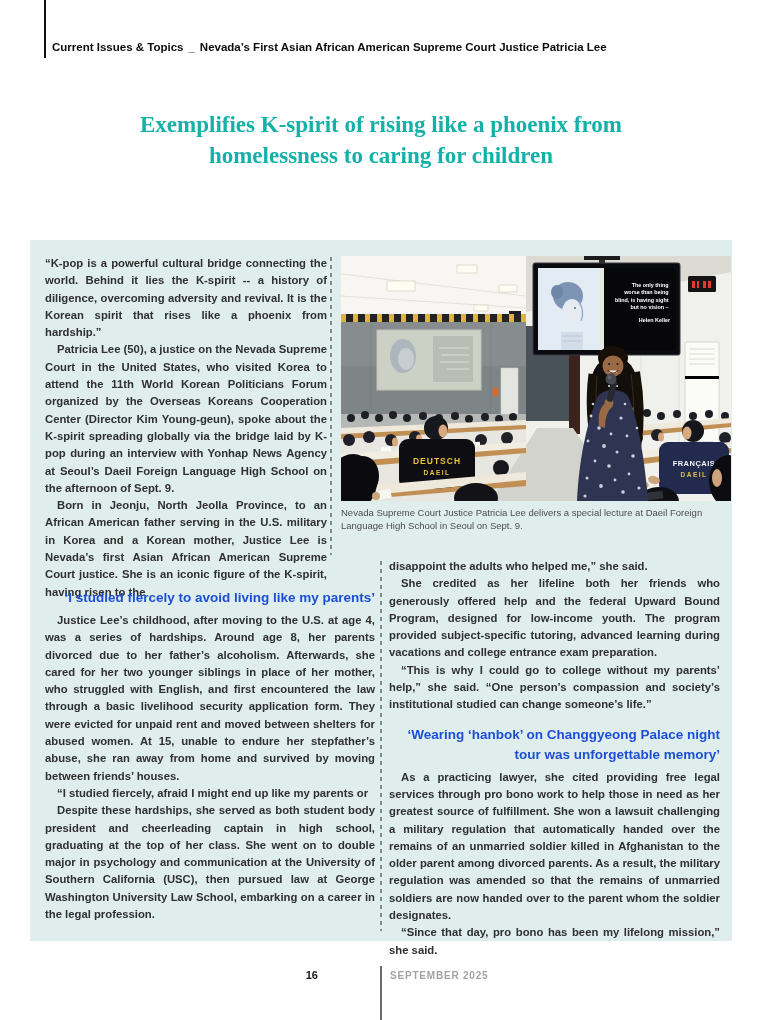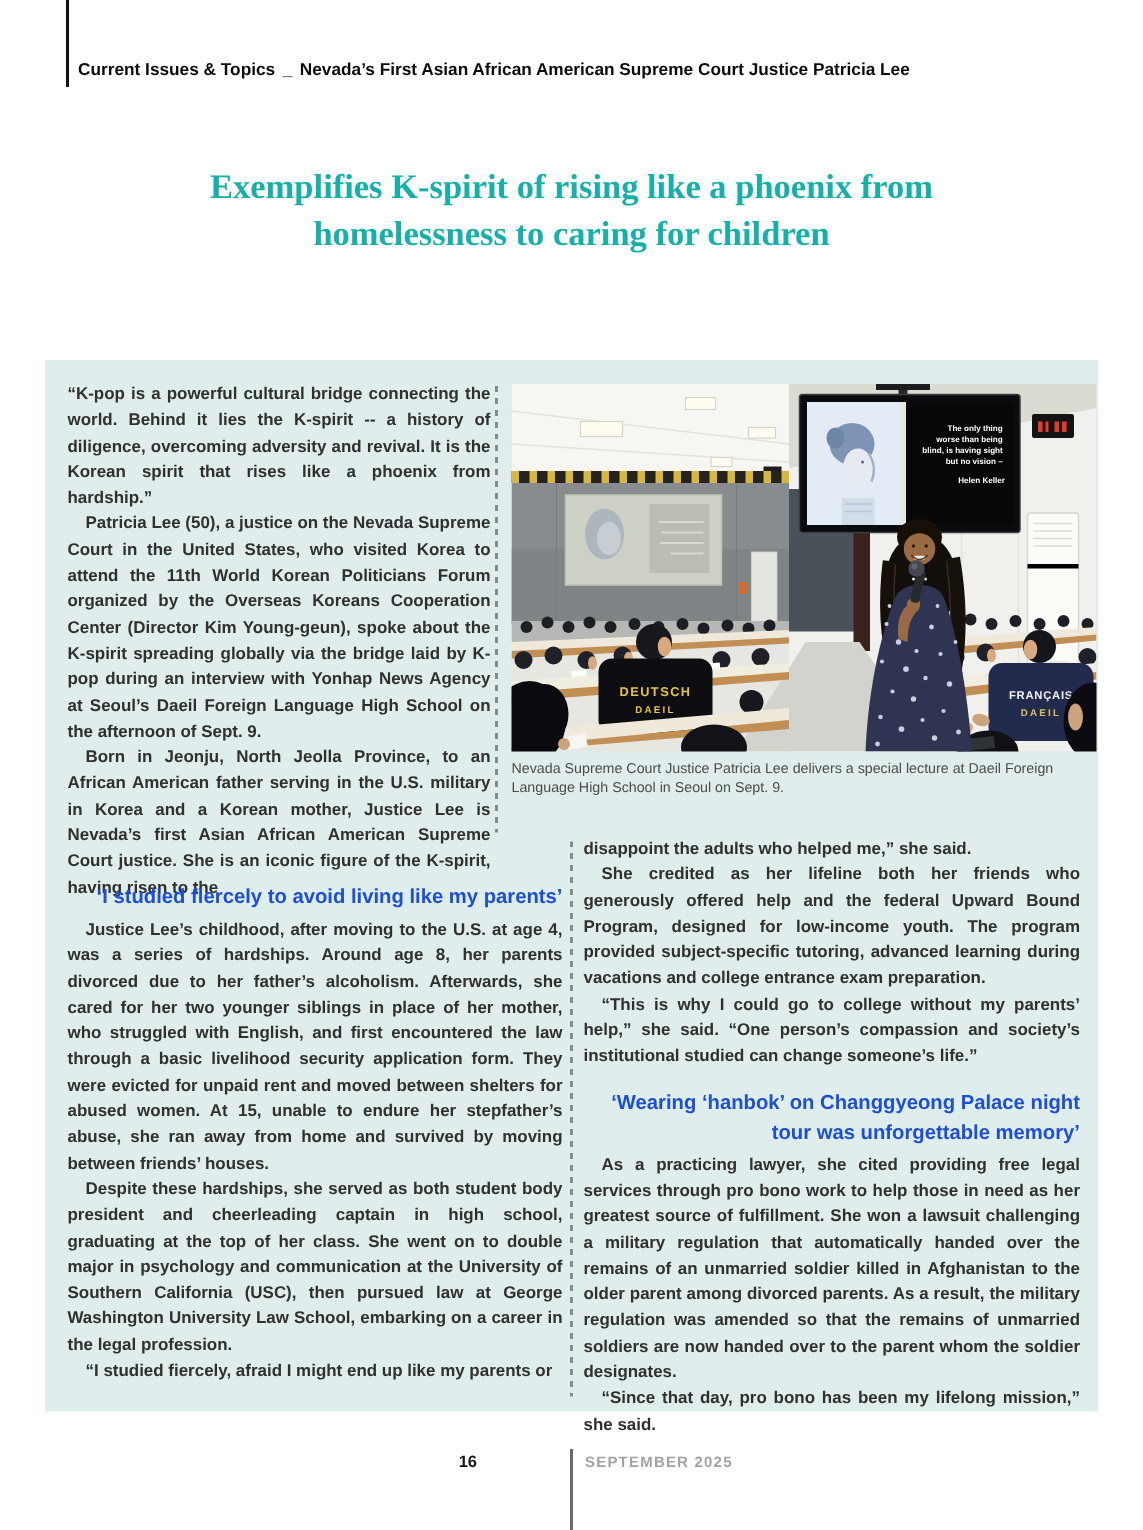--- a/index.html
+++ b/index.html
@@ -286,22 +286,22 @@
           <circle cx="268.5" cy="121.5" r="2" fill="#6a6e75" opacity="0.7"></circle>
         </g>
       </g>
     </svg>
     <div class="caption">Nevada Supreme Court Justice Patricia Lee delivers a special lecture at Daeil Foreign Language High School in Seoul on Sept. 9.</div>
   </div>
 
   <div class="abs col col-left-bottom">
     <div class="subhead">‘I studied fiercely to avoid living like my parents’</div>
     <p>Justice Lee’s childhood, after moving to the U.S. at age 4, was a series of hardships. Around age 8, her parents divorced due to her father’s alcoholism. Afterwards, she cared for her two younger siblings in place of her mother, who struggled with English, and first encountered the law through a basic livelihood security application form. They were evicted for unpaid rent and moved between shelters for abused women. At 15, unable to endure her stepfather’s abuse, she ran away from home and survived by moving between friends’ houses.</p>
+    <p>“I studied fiercely, afraid I might end up like my parents or</p>
     <p>Despite these hardships, she served as both student body president and cheerleading captain in high school, graduating at the top of her class. She went on to double major in psychology and communication at the University of Southern California (USC), then pursued law at George Washington University Law School, embarking on a career in the legal profession.</p>
-    <p>“I studied fiercely, afraid I might end up like my parents or</p>
   </div>
 
   <div class="abs col col-right">
     <p class="noindent">disappoint the adults who helped me,” she said.</p>
     <p>She credited as her lifeline both her friends who generously offered help and the federal Upward Bound Program, designed for low-income youth. The program provided subject-specific tutoring, advanced learning during vacations and college entrance exam preparation.</p>
     <p>“This is why I could go to college without my parents’ help,” she said. “One person’s compassion and society’s institutional studied can change someone’s life.”</p>
     <div class="subhead">‘Wearing ‘hanbok’ on Changgyeong Palace night tour was unforgettable memory’</div>
     <p>As a practicing lawyer, she cited providing free legal services through pro bono work to help those in need as her greatest source of fulfillment. She won a lawsuit challenging a military regulation that automatically handed over the remains of an unmarried soldier killed in Afghanistan to the older parent among divorced parents. As a result, the military regulation was amended so that the remains of unmarried soldiers are now handed over to the parent whom the soldier designates.</p>
     <p>“Since that day, pro bono has been my lifelong mission,” she said.</p>
   </div>

